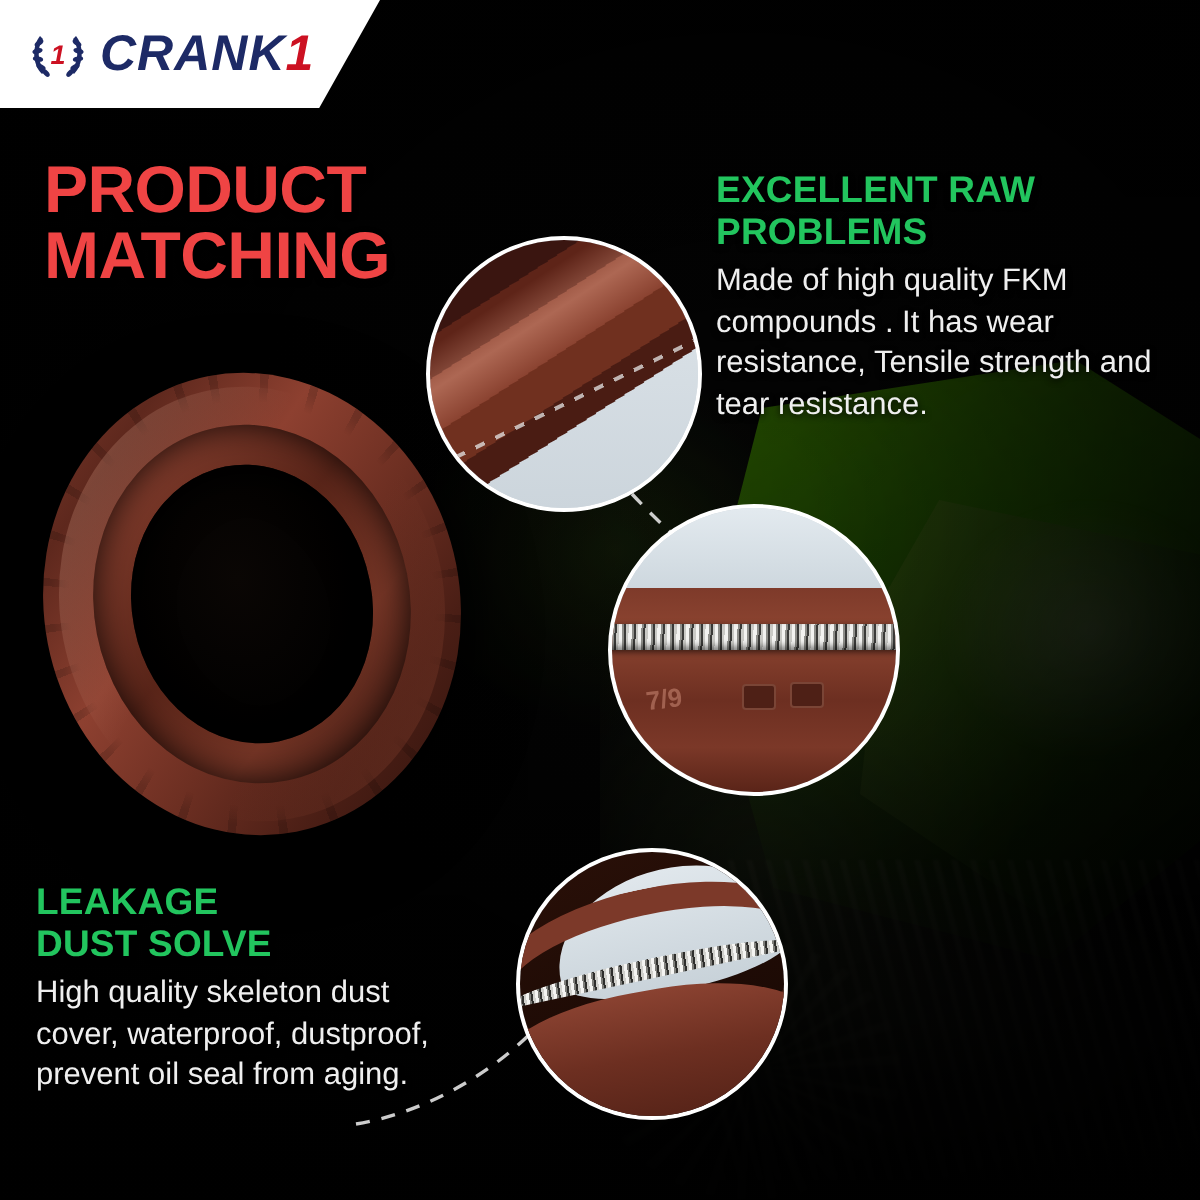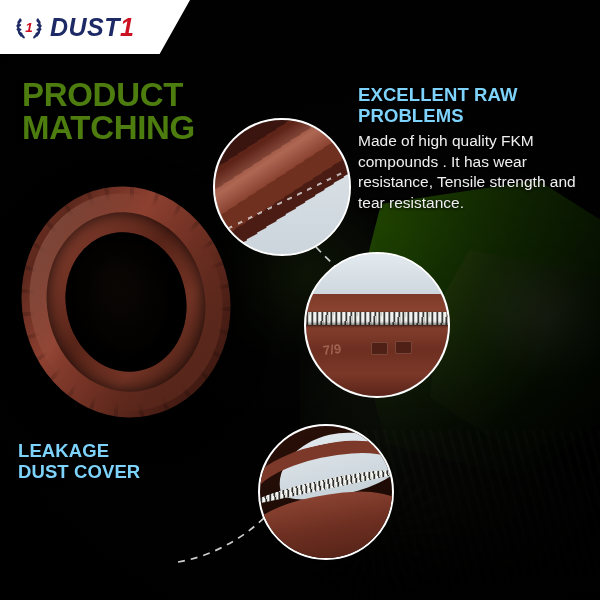--- a/index.html
+++ b/index.html
@@ -71,26 +71,26 @@
   }
   .wreath { width:30px; height:28px; flex:none; }
   .logo-text { font-size:25px; font-weight:bold; letter-spacing:0.5px;
                font-family:"Liberation Sans", sans-serif; line-height:1; }
   .logo-crank { color:#1d2a66; font-style:italic; }
   .logo-one { color:#cc1122; font-style:italic; }
 
   
   .title-main {
     position:absolute; left:22px; top:78px; width:240px;
-    color:#4d7c0f; font-size:33px; font-weight:bold; line-height:1.0;
+    color:#ef4444; font-size:33px; font-weight:bold; line-height:1.0;
     letter-spacing:-0.3px;
   }
   .blk { position:absolute; }
   .blk h3 {
-    color:#7dd3fc; font-size:18.5px; font-weight:bold; line-height:1.14;
+    color:#22c55e; font-size:18.5px; font-weight:bold; line-height:1.14;
     letter-spacing:0.1px; margin-bottom:5px;
   }
   .blk p {
     color:#efefef; font-size:15.5px; line-height:1.33; font-weight:400;
   }
   #blk-raw      { left:358px; top:84px;  width:232px; }
   #blk-leak     { left:390px; top:392px; width:205px; }
   #blk-dust     { left:18px;  top:440px; width:212px; }
 
   
@@ -300,38 +300,39 @@
         <ellipse cx="18" cy="47" rx="4.6" ry="2.5" transform="rotate(46 18 47)"></ellipse>
         <ellipse cx="49" cy="17" rx="5" ry="2.6" transform="rotate(36 49 17)"></ellipse>
         <ellipse cx="50.5" cy="25" rx="5.2" ry="2.6" transform="rotate(16 50.5 25)"></ellipse>
         <ellipse cx="50" cy="33" rx="5.2" ry="2.6" transform="rotate(-8 50 33)"></ellipse>
         <ellipse cx="47" cy="41" rx="5" ry="2.6" transform="rotate(-28 47 41)"></ellipse>
         <ellipse cx="42" cy="47" rx="4.6" ry="2.5" transform="rotate(-46 42 47)"></ellipse>
       </g>
       <text x="30" y="38" text-anchor="middle" fill="#cc1122" font-family="Liberation Sans, sans-serif" font-size="27" font-weight="bold" font-style="italic">1</text>
     </svg>
     <div class="logo-text">
-      <span class="logo-crank">DUST</span><span class="logo-one">1</span>
+      <span class="logo-crank">CRANK</span><span class="logo-one">1</span>
     </div>
   </div>
 
   <div class="title-main">
     <div>PRODUCT</div>
     <div>MATCHING</div>
   </div>
 
   <div class="blk" id="blk-raw">
     <h3>
       <span>EXCELLENT RAW</span><br>
       <span>PROBLEMS</span>
     </h3>
     <p>Made of high quality FKM compounds . It has wear resistance, Tensile strength and tear resistance.</p>
   </div>
 
 
   <div class="blk" id="blk-dust">
     <h3>
       <span>LEAKAGE</span><br>
-      <span>DUST COVER</span>
+      <span>DUST SOLVE</span>
     </h3>
+    <p>High quality skeleton dust cover, waterproof, dustproof, prevent oil seal from aging.</p>
   </div>
 
 </div>
 
 </body></html>

